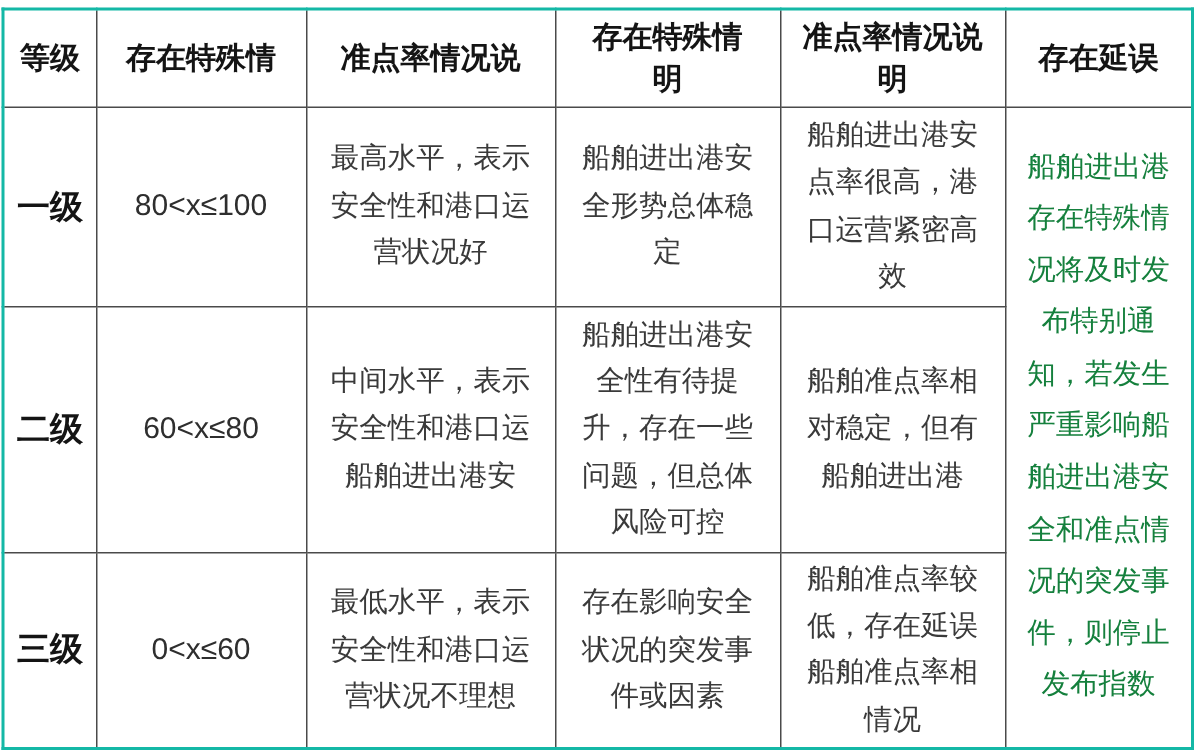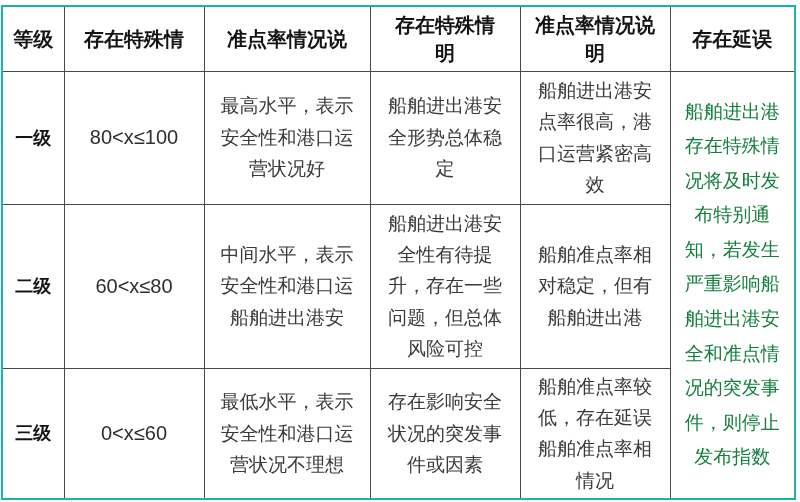--- a/index.html
+++ b/index.html
@@ -42,21 +42,21 @@
   .row-2      { height: 164px; }
   .row-3      { height: 129px; }
   
   .index-table th {
     font-size: 20px;
     font-weight: bold;
     color: #141414;
     line-height: 1.4;
   }
   td.cell-level {
-    font-size: 18px;
+    font-size: 22px;
     font-weight: bold;
     color: #141414;
   }
   td.cell-range {
     font-size: 20px;
     font-weight: normal;
     color: #2e2e2e;
   }
   td.cell-body {
     font-size: 19px;

